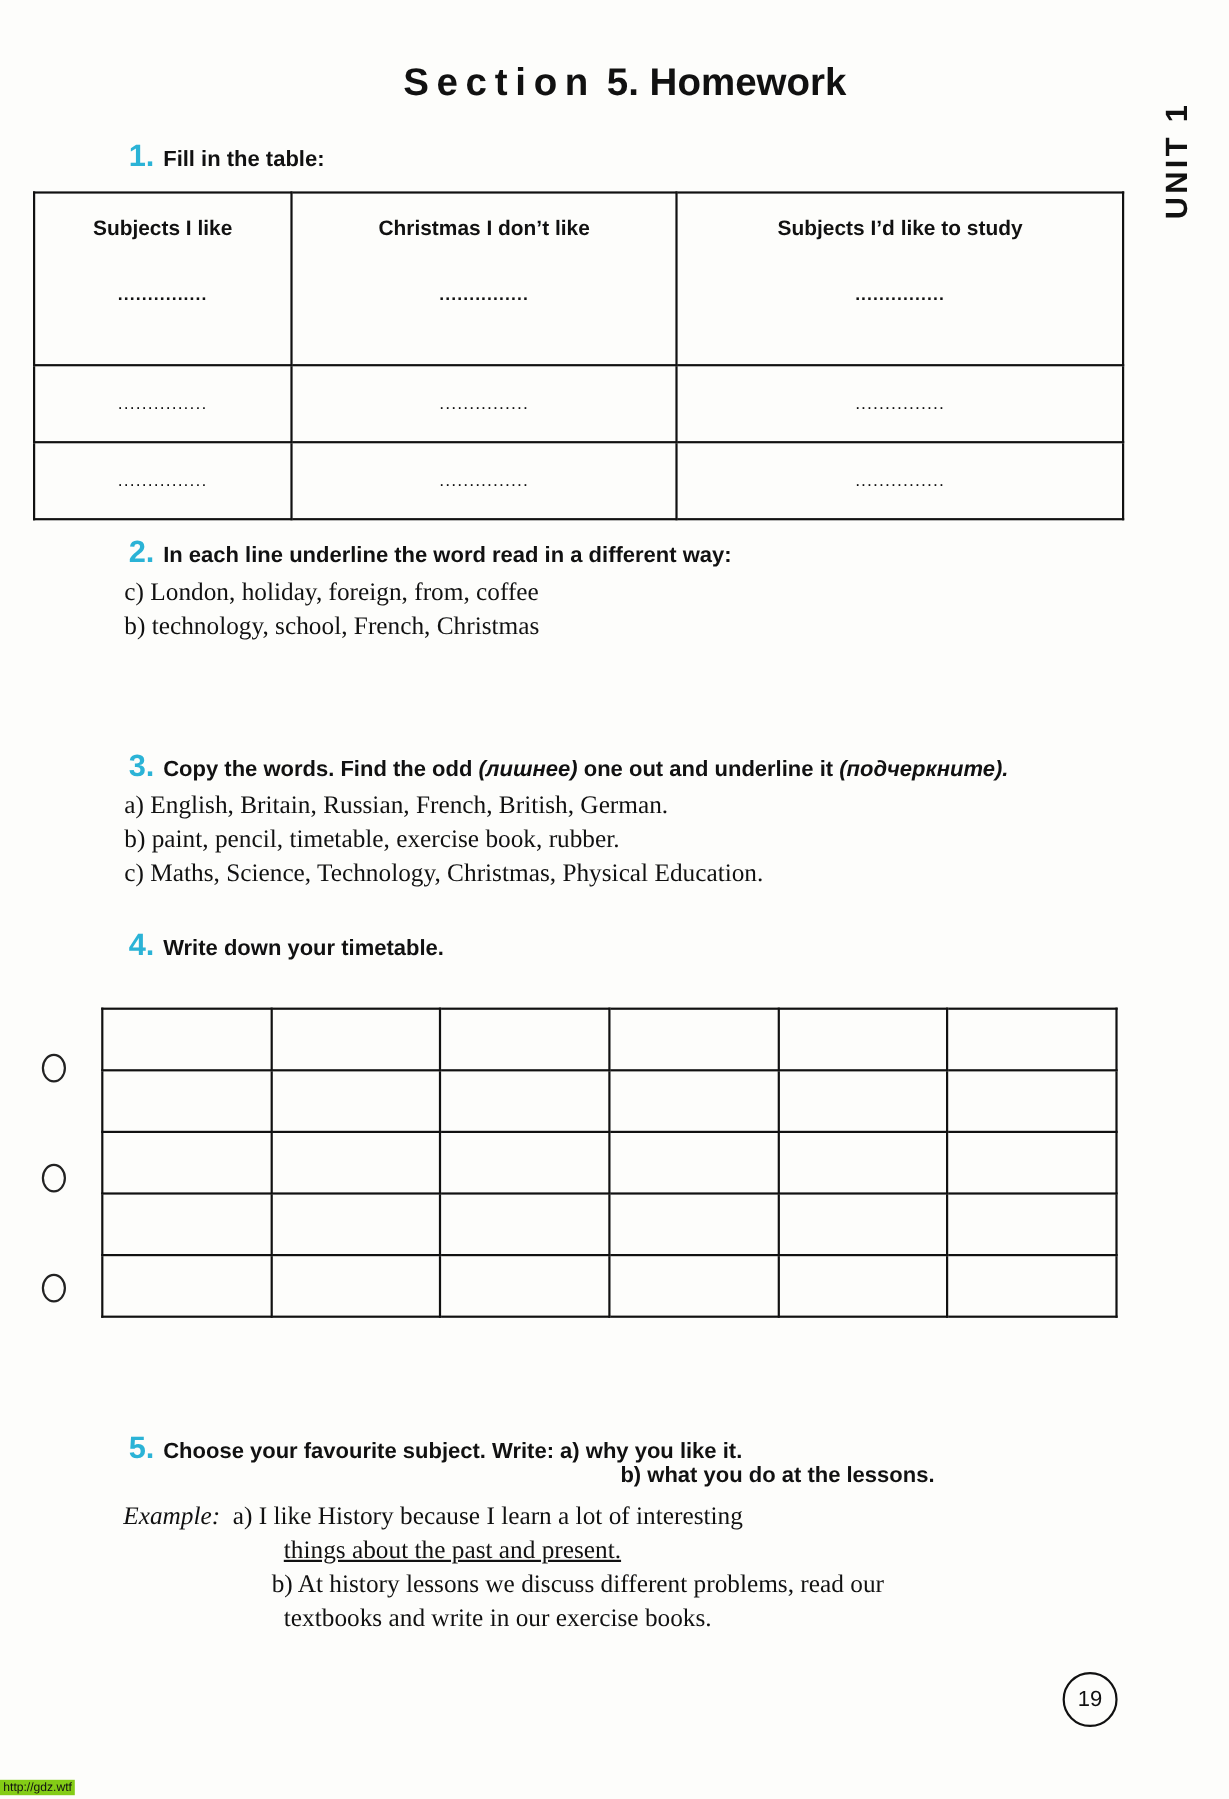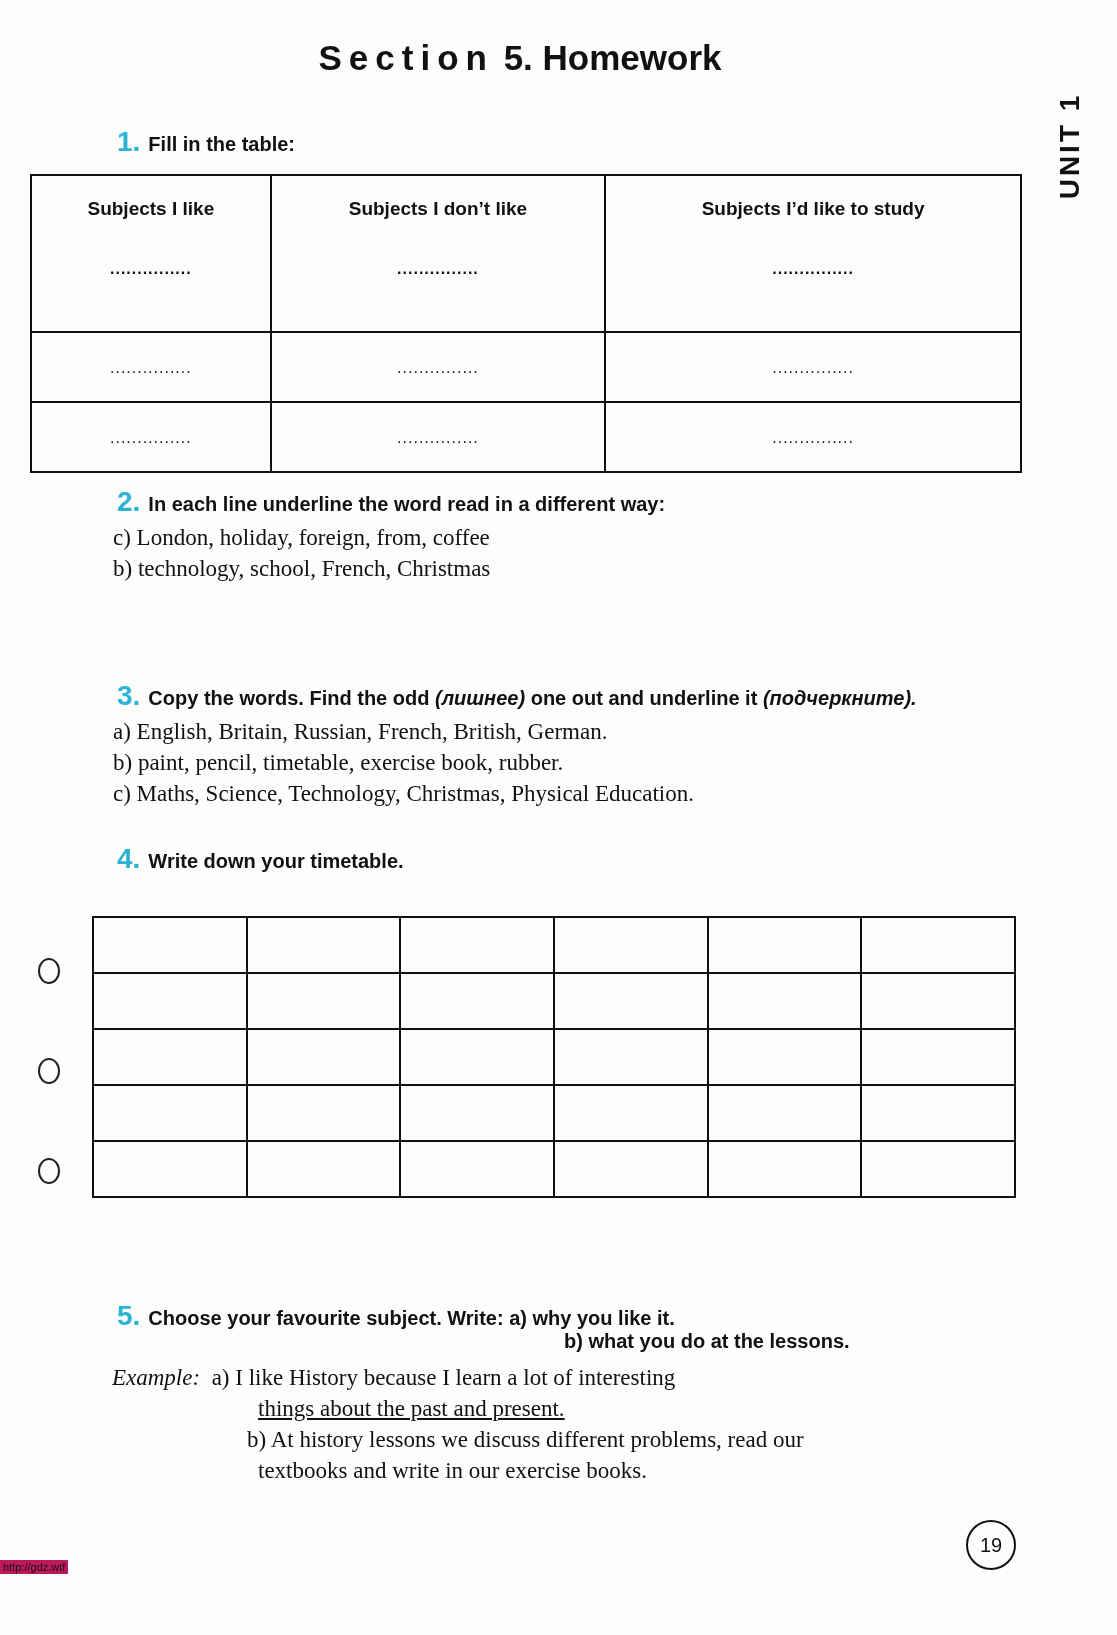--- a/index.html
+++ b/index.html
@@ -1,60 +1,60 @@
 <!DOCTYPE html>
 <html><head>
 <meta charset="utf-8">
 <style>
   html, body { margin:0; padding:0; }
   body { width:1117px; height:1635px; background:#fdfdfb; position:relative; overflow:hidden; color:#111; }
   .sans { font-family:"Liberation Sans", sans-serif; }
   .serif { font-family:"Liberation Serif", serif; }
   .abs { position:absolute; }
-  #title { left:0; width:1040px; top:38px; text-align:center; font-size:35px; font-weight:bold; }
+  #title { left:0; width:1040px; top:55px; text-align:center; font-size:35px; font-weight:bold;padding-left:48px; }
   #title .spaced { letter-spacing:7px; }
   #unit { left:1040px; top:85px; width:60px; height:130px; }
   #unit span { display:block; transform:rotate(-90deg); transform-origin:center; position:absolute; left:-35px; top:45px; width:130px; text-align:center; font-size:28px; font-weight:bold; letter-spacing:3px; }
   .task { font-size:20px; font-weight:bold; }
   .num { color:#2bb3d6; font-size:28px; font-weight:bold; margin-right:8px; }
   .line { font-size:23px; line-height:31px; }
   table { border-collapse:collapse;padding-left:36px; }
   #t1 { left:30px; top:174px; width:992px; }
   #t1 td { border:2px solid #111; text-align:center; vertical-align:middle; font-size:19px; }
   #t1 td.head { height:132px; vertical-align:top; padding-top:22px; font-weight:bold; }
   #t1 td.row { height:66px; }
   .dots { letter-spacing:1px; font-size:16px; }
   #t1 td.head .dots { display:block; margin-top:40px; }
   #t2 { left:92px; top:916px; width:924px; }
   #t2 td { border:2px solid #111; height:52px; text-align:center; font-size:21px; font-weight:bold; }
   #t2 td.hdr { height:52px; }
   #t2 td.corner { width:186px; position:relative; padding:0; }
   #t2 td.day { width:146px; }
   .ring { width:18px; height:22px; border:2px solid #222; border-radius:50%; }
   #page-num { left:966px; top:1520px; width:46px; height:46px; border:2px solid #111; border-radius:50%; text-align:center; line-height:46px; font-size:20px; }
-  #watermark { left:0; top:1560px; background:#be185d; font-size:11px; padding:1px 3px; }
+  #watermark { left:0; top:1618px; background:#84cc16; font-size:11px; padding:1px 3px; }
 </style>
 </head>
 <body>
 
 <div id="title" class="abs sans"><span class="spaced">Section</span> <span>5. Homework</span></div>
 
 <div id="unit" class="abs sans">
     <span>UNIT 1</span>
   </div>
 
 <div class="abs sans task" style="left:117px; top:126px;">
   <span class="num">1.</span><span>Fill in the table:</span>
 </div>
 
 <table id="t1" class="abs sans">
   <tbody>
       <tr>
     <td class="head"><span>Subjects I like</span><span class="dots">...............</span></td>
-    <td class="head"><span>Subjects I don’t like</span><span class="dots">...............</span></td>
+    <td class="head"><span>Christmas I don’t like</span><span class="dots">...............</span></td>
     <td class="head"><span>Subjects I’d like to study</span><span class="dots">...............</span></td>
   </tr>
   <tr>
     <td class="row"><span class="dots">...............</span></td>
     <td class="row"><span class="dots">...............</span></td>
     <td class="row"><span class="dots">...............</span></td>
   </tr>
   <tr>
     <td class="row"><span class="dots">...............</span></td>
     <td class="row"><span class="dots">...............</span></td>

